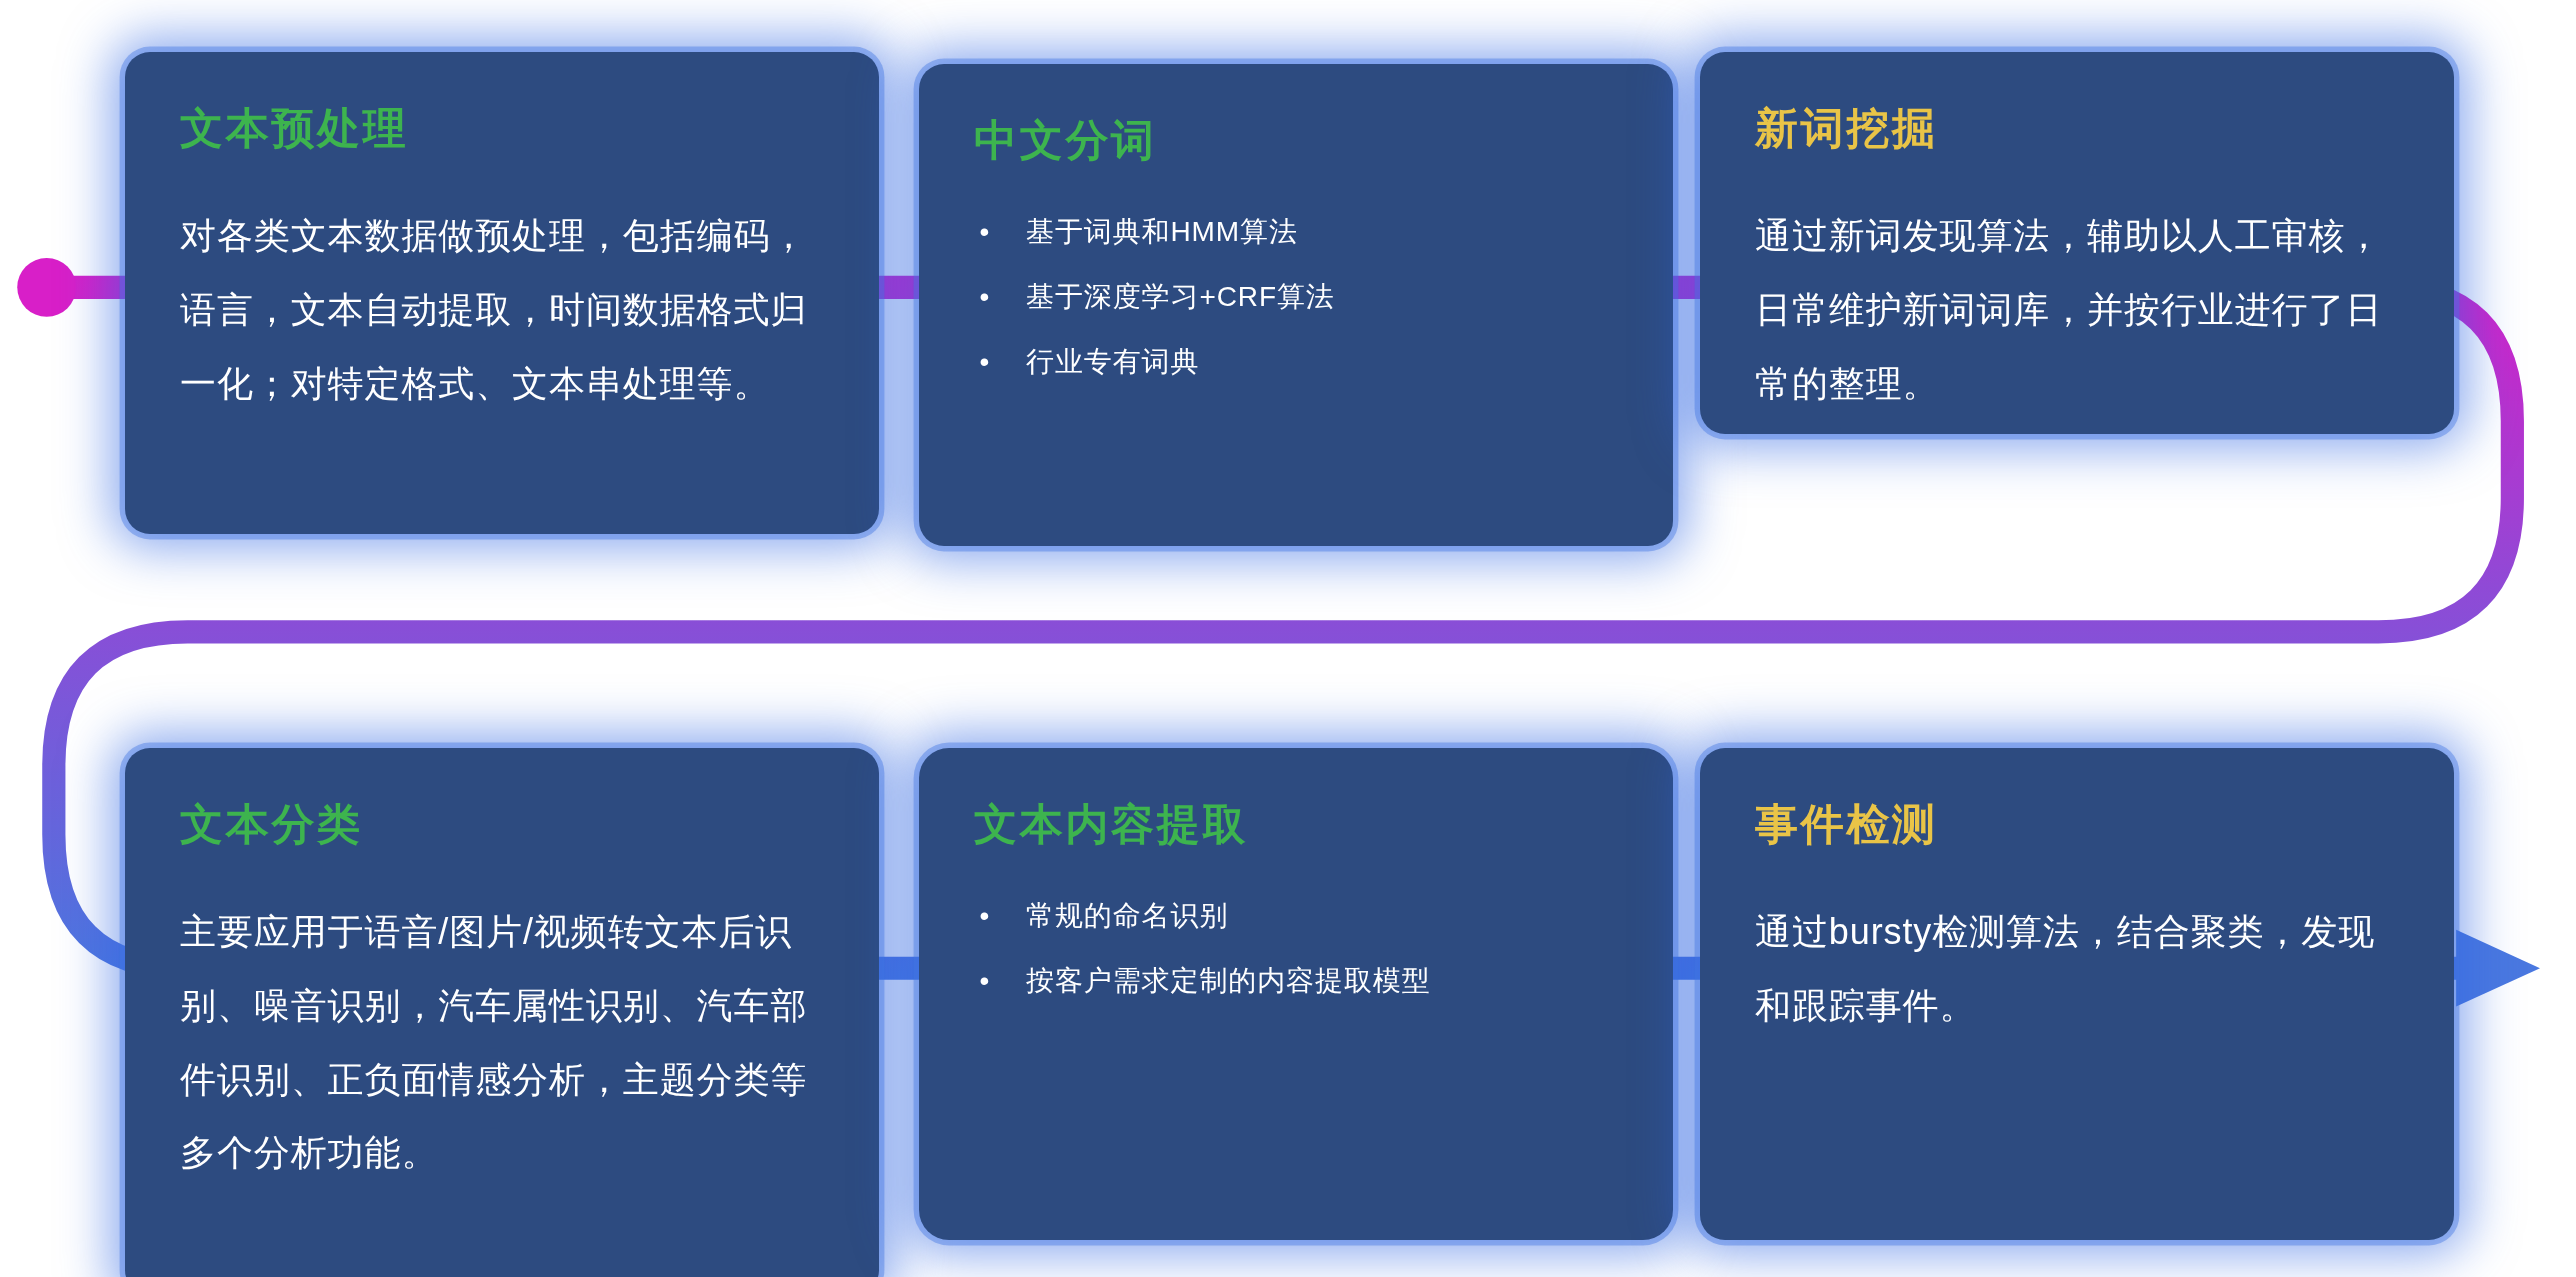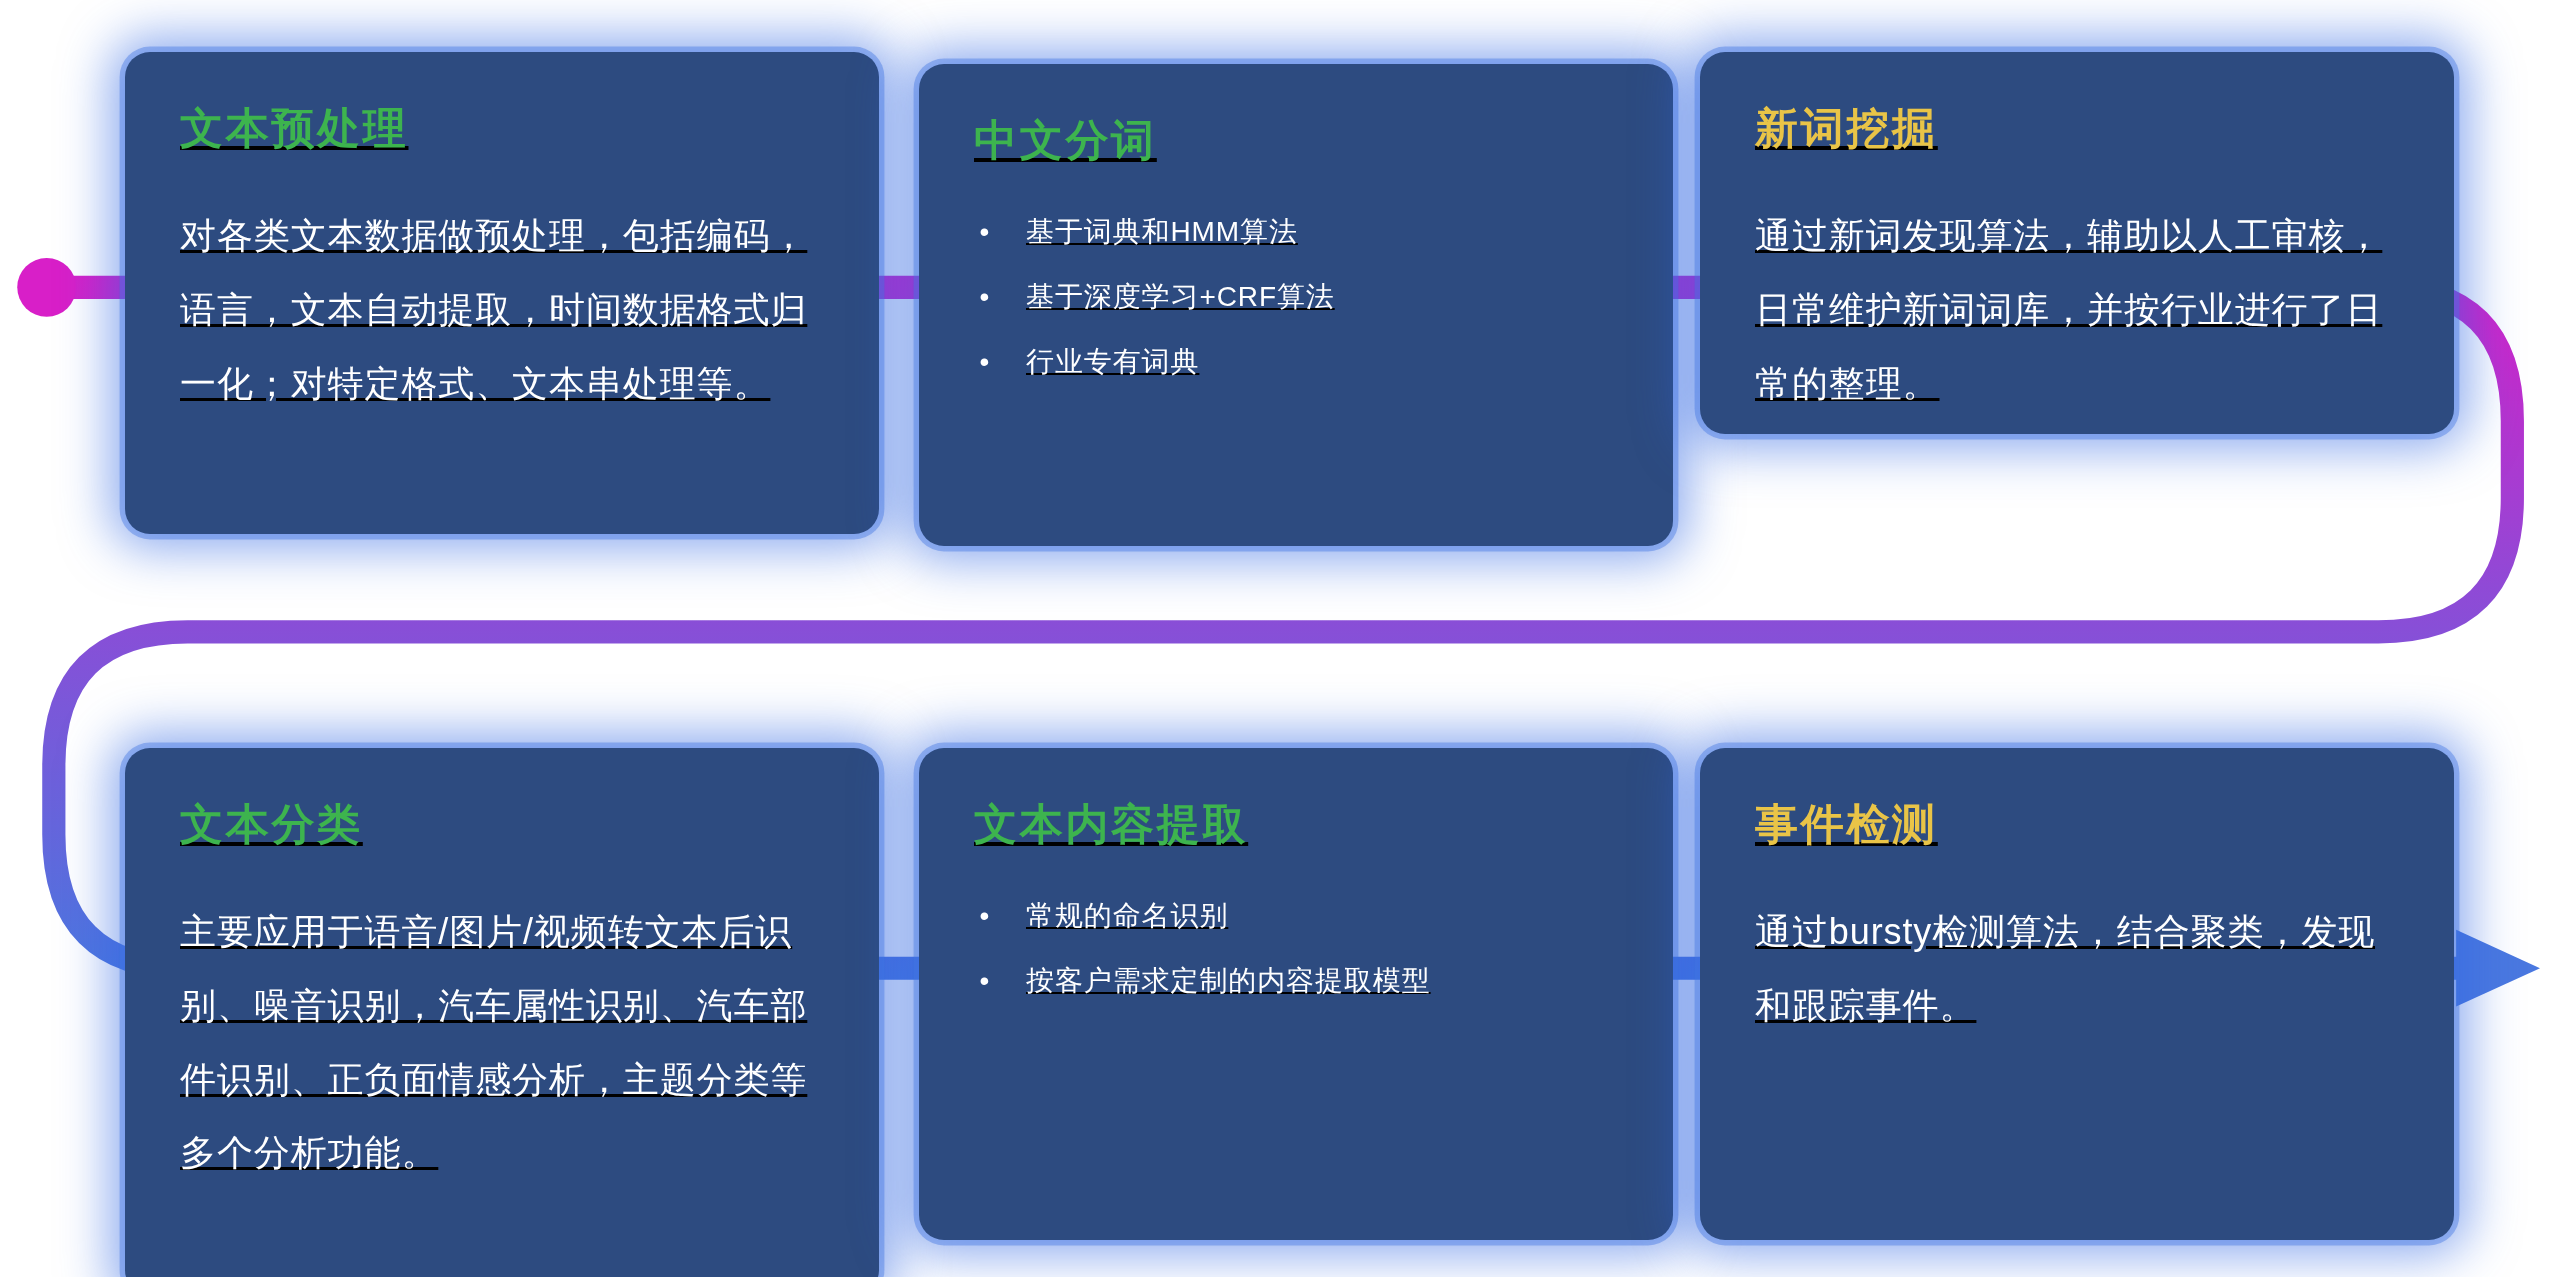--- a/index.html
+++ b/index.html
@@ -24,28 +24,27 @@
   .card {
     position: absolute;
     width: 754px;
     background: #2d4b80;
     border-radius: 25px;
     padding: 48px 55px 36px 55px;
     z-index: 2;
     box-shadow:
       0 0 0 5.4px rgba(64, 116, 226, 0.42),
       0 0 49px 14.3px rgba(47, 102, 226, 0.55);
-    text-decoration: underline;
   }
 
   .pos-r1c1 { left: 125px;  top: 52px;  height: 482px; }
   .pos-r1c2 { left: 919px; top: 52px;  height: 482px; margin-top: 12px; }
   .pos-r1c3 { left: 1700px; top: 52px;  height: 382px; }
   .pos-r2c1 { left: 125px;  top: 748px; height: 547px; }
-  .pos-r2c2 { left: 919px; top: 748px; height: 492px; }
+  .pos-r2c2 { left: 919px; top: 748px; height: 492px; border-radius: 30px; }
   .pos-r2c3 { left: 1700px; top: 748px; height: 492px; }
 
   .card h2 {
     font-size: 43px;
     font-weight: bold;
     letter-spacing: 2.7px;
     margin-bottom: 41px;
   }
   .title-green  { color: #3db44e; }
   .title-yellow { color: #e9c447; }

